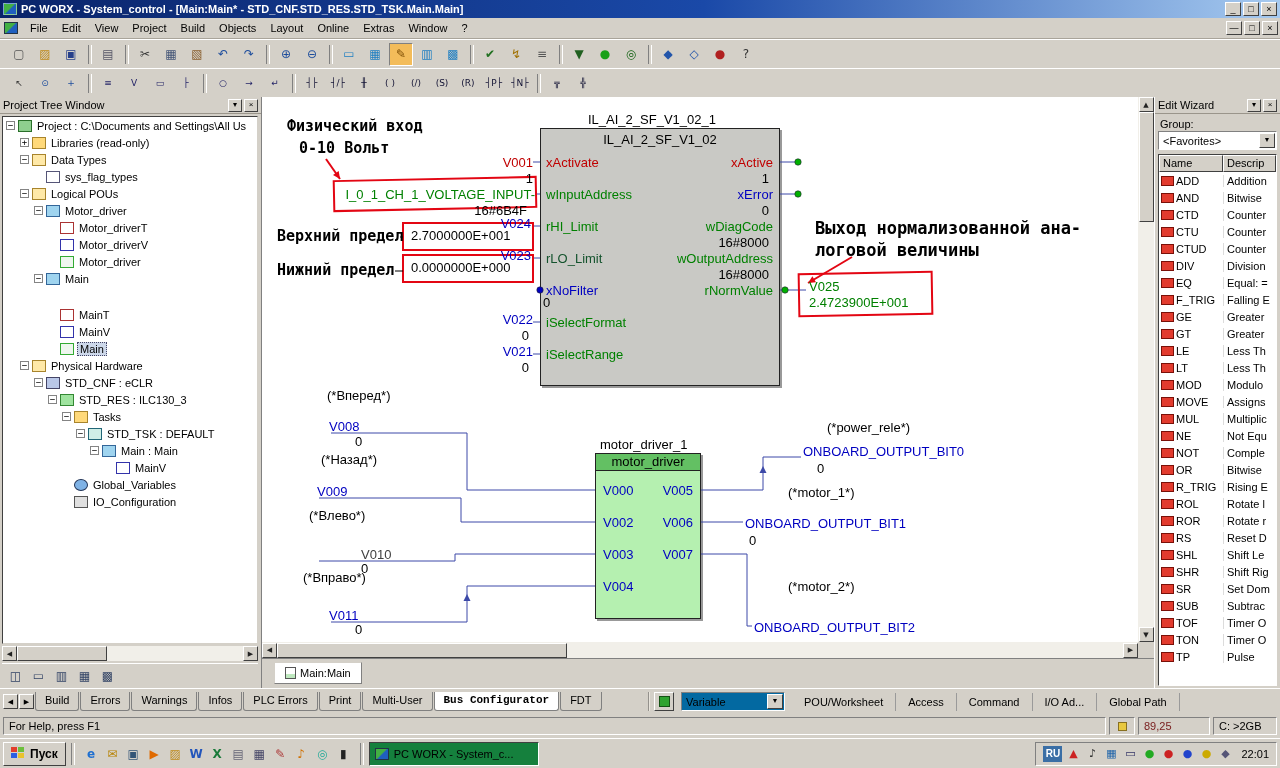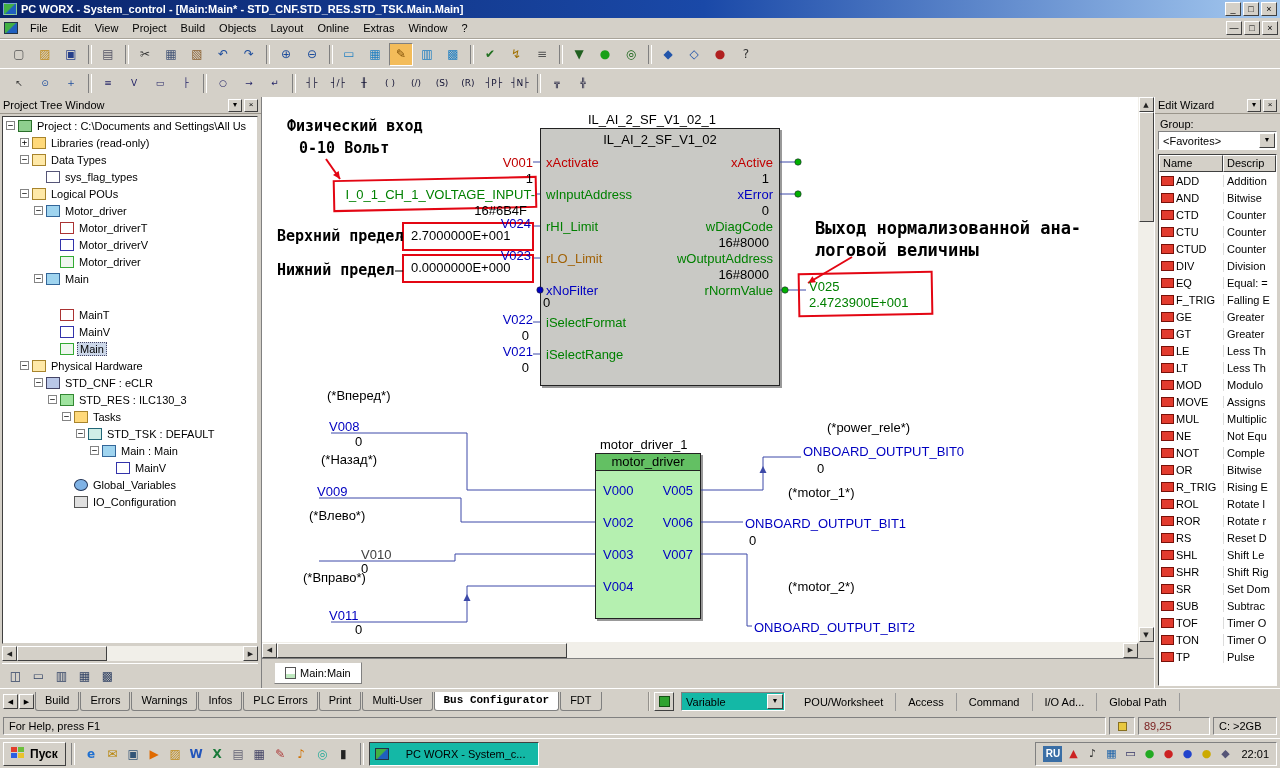--- a/index.html
+++ b/index.html
@@ -113,42 +113,42 @@
 
 
 #bottom-row{left:0;top:688px;width:1280px;height:26px;background:#d4d0c8;border-top:1px solid #fff;display:flex;align-items:center;}
 #msg-tabs{width:648px;display:flex;align-items:center;padding-left:3px;flex:none;}
 .tab-nav{width:15px;height:15px;background:#d4d0c8;border:1px solid;border-color:#fff #404040 #404040 #fff;font-size:7px;line-height:12px;text-align:center;padding:0;margin-right:1px;}
 .msg-tab{height:19px;line-height:17px;padding:0 9px;background:#d4d0c8;border:1px solid #808080;border-top:none;margin-right:1px;font-size:11px;border-radius:0 0 3px 3px;}
 .msg-tab.active{background:#fff;font-weight:bold;font-family:Liberation Mono, monospace;}
 #xref-bar{flex:1;display:flex;align-items:center;border-left:2px groove #e8e4dc;padding-left:4px;}
 #xref-icon-btn{width:20px;height:19px;background:#d4d0c8;border:1px solid;border-color:#fff #404040 #404040 #fff;display:flex;align-items:center;justify-content:center;padding:0;}
 .xref-cube{width:11px;height:11px;background:#2fa32f;border:1px solid #145214;}
-#xref-combo{width:104px;height:19px;border:1px solid;border-color:#808080 #fff #fff #808080;background:#14b8a6;display:flex;align-items:center;margin:0 7px;}
+#xref-combo{width:104px;height:19px;border:1px solid;border-color:#808080 #fff #fff #808080;background:#0369a1;display:flex;align-items:center;margin:0 7px;}
 .xref-tab{padding:3px 12px;border-right:1px solid #9a9a9a;font-size:11px;white-space:nowrap;}
 
 
 #statusbar{position:absolute;left:0;top:714px;width:1280px;height:24px;background:#d4d0c8;display:flex;align-items:center;padding:2px 3px;gap:3px;}
 .sb-panel{height:18px;border:1px solid;border-color:#808080 #fff #fff #808080;padding:2px 5px;font-size:11px;white-space:nowrap;overflow:hidden;}
 #sb-help{flex:1;}
 #sb-led{width:26px;display:flex;align-items:center;justify-content:center;}
 .led{width:9px;height:9px;background:#e8c840;border:1px solid #887020;display:inline-block;}
 #sb-pos{width:72px;color:#7a2020;}
 #sb-disk{width:64px;}
 
 
 #taskbar{position:absolute;left:0;top:738px;width:1280px;height:30px;background:#d4d0c8;border-top:1px solid #fff;display:flex;align-items:center;padding:2px 3px;gap:2px;}
 #start-btn{height:24px;display:flex;align-items:center;gap:4px;padding:0 7px;background:#d4d0c8;border:1px solid;border-color:#fff #404040 #404040 #fff;font-weight:bold;font-size:12px;}
 .winflag{width:15px;height:13px;display:grid;grid-template-columns:6px 6px;grid-template-rows:5px 5px;gap:1px;}
 .winflag i{display:block;}
 .winflag .f1{background:#e33e2c;}.winflag .f2{background:#6cbf3c;}.winflag .f3{background:#2c5fe3;}.winflag .f4{background:#e9c32c;}
 .tb-divider{width:4px;height:22px;border-left:1px solid #808080;border-right:1px solid #fff;margin:0 3px;flex:none;}
 .ql{display:flex;gap:2px;padding:0 2px;align-items:center;}
 .ql-icon{width:19px;height:19px;display:flex;align-items:center;justify-content:center;font-size:12px;background:transparent;border:1px solid transparent;padding:0;font-family:"DejaVu Sans",sans-serif;}
-#task-btn{width:170px;height:24px;display:flex;align-items:center;gap:17px;padding:0 5px;background:#14b8a6;border:1px solid;border-color:#404040 #fff #fff #404040;font-size:11px;}
+#task-btn{width:170px;height:24px;display:flex;align-items:center;gap:5px;padding:0 5px;background:#15803d;border:1px solid;border-color:#404040 #fff #fff #404040;font-size:11px;}
 .task-ico{width:14px;height:12px;background:linear-gradient(135deg,#43b043 45%,#1f5fbf 55%);border:1px solid #234;flex:none;}
 .task-label{white-space:nowrap;overflow:hidden;}
 #tray{margin-left:auto;height:24px;display:flex;align-items:center;gap:3px;border:1px solid;border-color:#808080 #fff #fff #808080;padding:0 7px;}
 .lang{width:19px;height:16px;background:#3a6ea5;color:#fff;font-size:10px;font-weight:bold;display:flex;align-items:center;justify-content:center;flex:none;}
 .tray-ico{width:16px;height:16px;display:flex;align-items:center;justify-content:center;font-size:11px;font-family:"DejaVu Sans",sans-serif;}
 #clock{padding-left:5px;font-size:11px;}
 </style>
 </head>
 <body>
 
@@ -524,21 +524,21 @@
           <span class="fbd-label inst" style="left: 326px; top: 15px;">IL_AI_2_SF_V1_02_1</span>
           <span class="fbd-label ann" style="left: 25px; top: 22px;">Физический вход</span>
           <span class="fbd-label ann" style="left: 37px; top: 44px;">0-10 Вольт</span>
           <span class="fbd-label ann" style="left: 15px; top: 132px;">Верхний предел</span>
           <span class="fbd-label ann" style="left: 15px; top: 166px;">Нижний предел</span>
           <span class="fbd-label ann-lg" style="left: 553px; top: 124px;">Выход нормализованной ана-</span>
           <span class="fbd-label ann-lg" style="left: 553px; top: 146px;">логовой величины</span>
           <span class="fbd-label" style="left: 284px; top: 58px; color: rgb(192, 0, 0);">xActivate</span>
           <span class="fbd-label" style="left: 284px; top: 90px; color: rgb(0, 128, 0);">wInputAddress</span>
           <span class="fbd-label" style="left: 284px; top: 122px; color: rgb(0, 128, 0);">rHI_Limit</span>
-          <span class="fbd-label" style="left: 284px; top: 154px; color: #a16207;">rLO_Limit</span>
+          <span class="fbd-label" style="left: 284px; top: 154px; color: #14532d;">rLO_Limit</span>
           <span class="fbd-label" style="left: 284px; top: 186px; color: rgb(0, 0, 192);">xNoFilter</span>
           <span class="fbd-label" style="left: 284px; top: 218px; color: rgb(0, 128, 0);">iSelectFormat</span>
           <span class="fbd-label" style="left: 284px; top: 250px; color: rgb(0, 128, 0);">iSelectRange</span>
           <span class="fbd-label" style="right: 365px; top: 58px; color: rgb(192, 0, 0);">xActive</span>
           <span class="fbd-label" style="right: 365px; top: 90px; color: rgb(0, 0, 192);">xError</span>
           <span class="fbd-label" style="right: 365px; top: 122px; color: rgb(0, 128, 0);">wDiagCode</span>
           <span class="fbd-label" style="right: 365px; top: 154px; color: rgb(0, 128, 0);">wOutputAddress</span>
           <span class="fbd-label" style="right: 365px; top: 186px; color: rgb(0, 128, 0);">rNormValue</span>
           <span class="fbd-label" style="right: 605px; top: 58px; color: rgb(192, 0, 0);">V001</span>
           <span class="fbd-label" style="right: 605px; top: 74px;">1</span>

